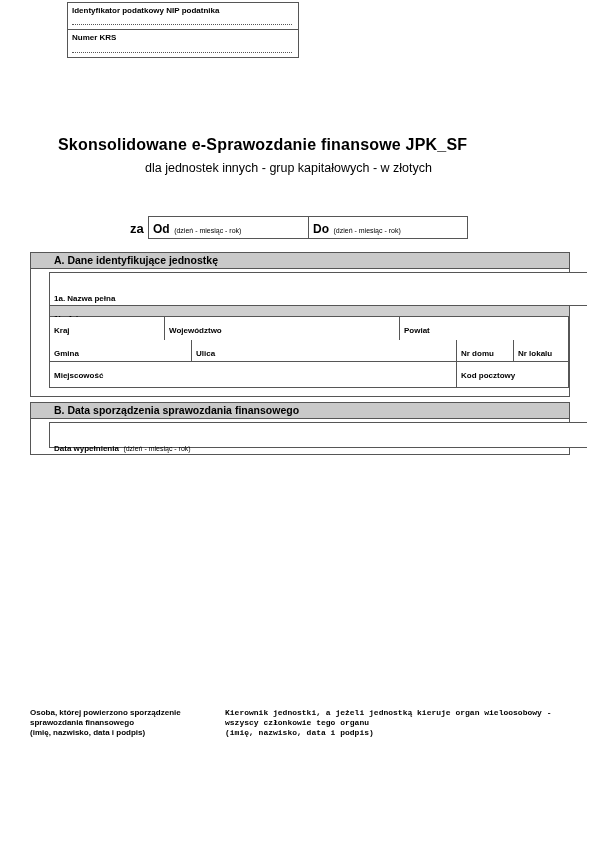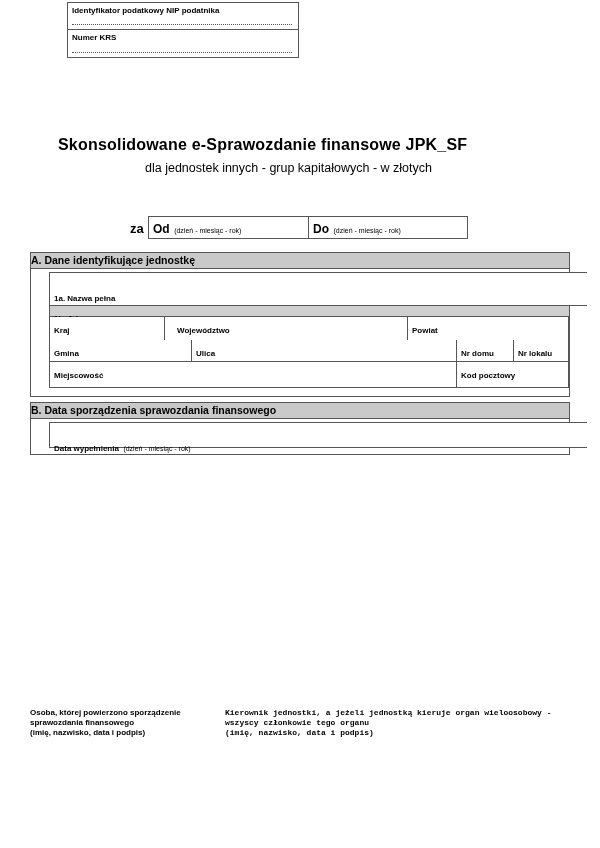--- a/index.html
+++ b/index.html
@@ -48,21 +48,21 @@
   .period-cell { flex:1 1 50%; position:relative; padding:2px 0 0 4px; cursor:text; }
   .period-cell + .period-cell { border-left:1px solid var(--border,#565656); }
   .p-label { font-size:12px; font-weight:bold; }
   .p-hint  { font-size:7px; }
 
   
   .section-header {
     position:absolute; left:30px; width:540px; height:17px;
     background:var(--section-header-bg,#c9c9c9);
     border:1px solid var(--border,#565656);
-    font-size:10.5px; font-weight:bold; line-height:15px; padding-left:0;
+    font-size:10.5px; font-weight:bold; line-height:15px; padding-left:23px;
   }
   .sec-a-header { top:252px; }
   .sec-b-header { top:402px; }
 
   
   .section-body {
     position:absolute; left:30px; width:540px;
     border:1px solid var(--border,#565656); border-top:none; background:#fff;
   }
   .sec-a-body { top:269px; height:128px; }
@@ -90,21 +90,21 @@
     border-bottom:1px solid var(--border,#565656);
     background:#fff;
   }
   .row-1 { top:48px;  height:33px; }
   .row-2 { top:71px;  height:22px; }
   .row-3 { top:93px;  height:26px; }
   .grid-cell {
     position:relative; padding:2px 0 0 4px; cursor:text;
     border-right:1px solid var(--border,#565656);
   }
-  .w-kraj  { width:115px; } .w-woj { width:235px;margin-left:8px; } .w-powiat { flex:1; }
+  .w-kraj  { width:115px; } .w-woj { width:235px; } .w-powiat { flex:1; }
   .w-gmina { width:142px; } .w-ulica { width:265px; } .w-nrdomu { width:57px; } .w-nrlokalu { flex:1; }
   .w-miejsc { width:407px; } .w-kod { flex:1; }
 
   .data-wyp-field { top:3px; height:26px; }
 
   
   .sig-note {
     position:absolute; top:708px;
     font-size:8px; font-weight:bold; line-height:10px;
   }

